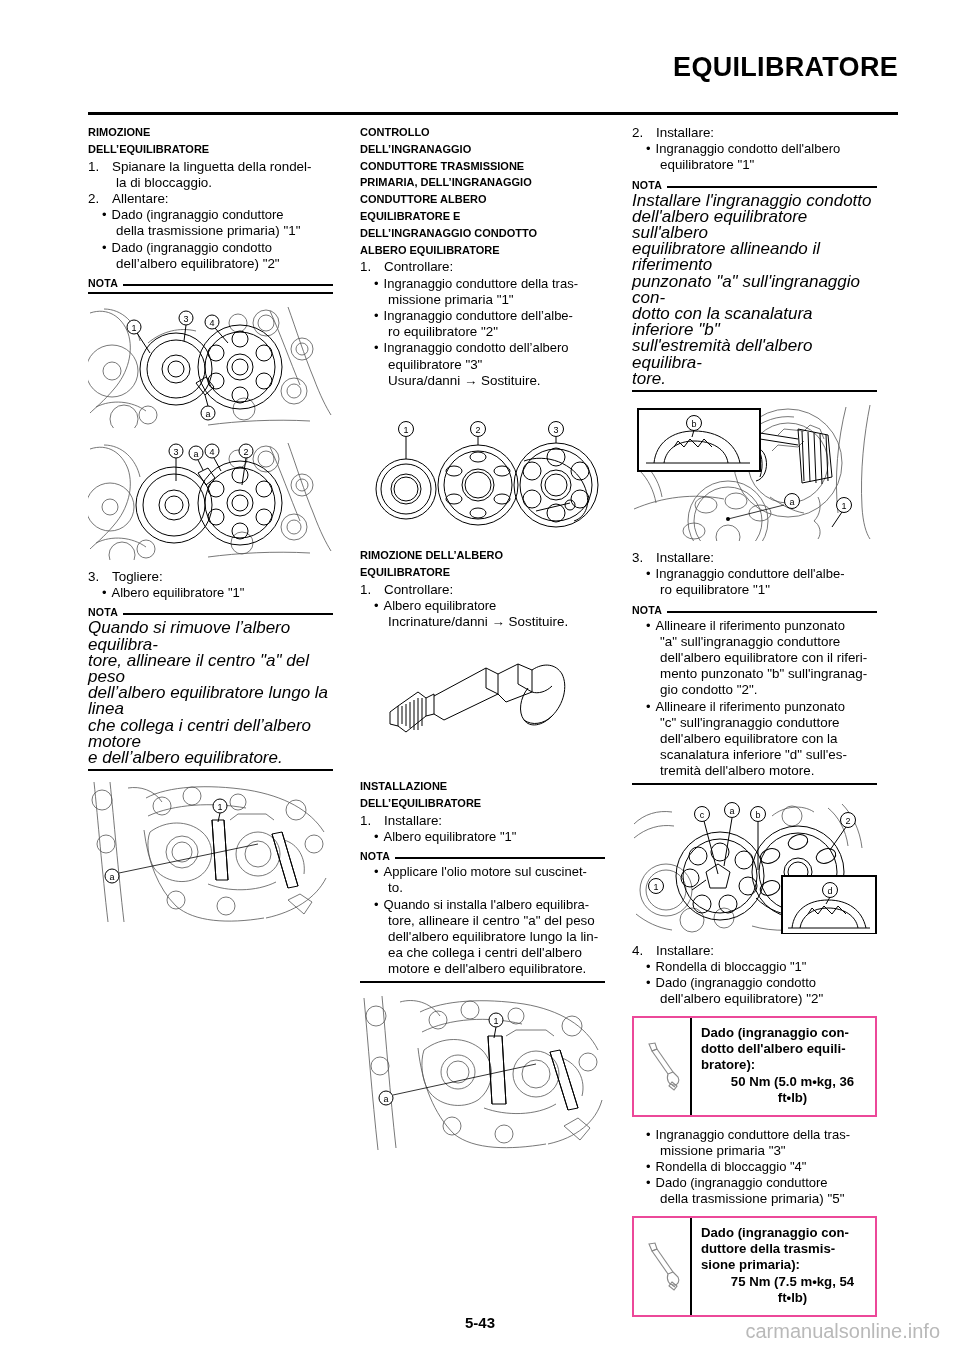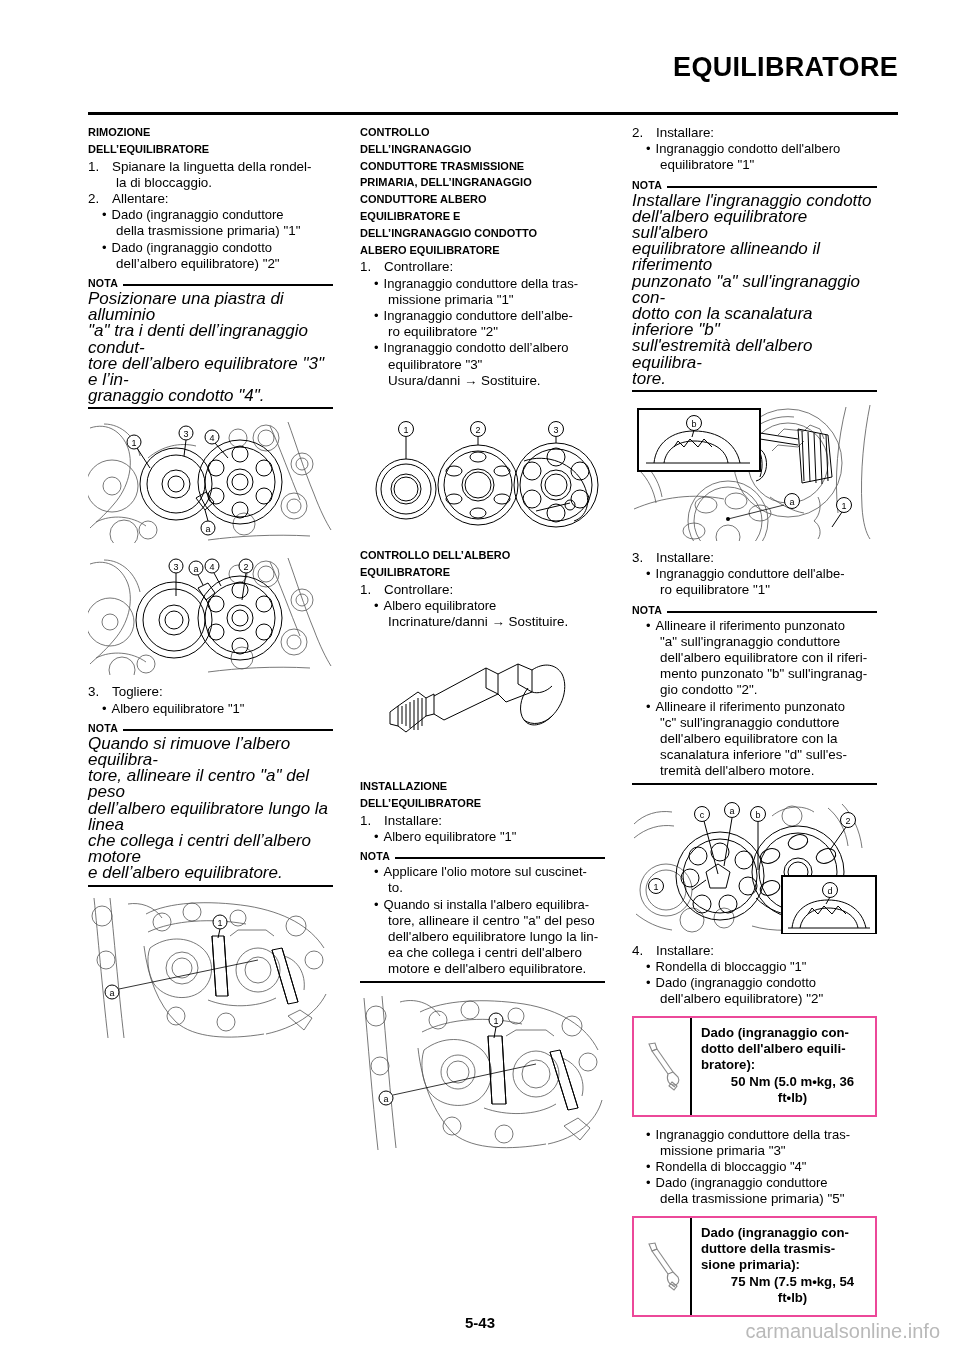--- a/index.html
+++ b/index.html
@@ -129,26 +129,20 @@
       </div>
       <div class="bullet"><span class="dot">•</span><span>Dado (ingranaggio conduttore</span></div>
       <div class="cont">della trasmissione primaria) "1"</div>
       <div class="bullet"><span class="dot">•</span><span>Dado (ingranaggio condotto</span></div>
       <div class="cont">dell’albero equilibratore) "2"</div>
 
       <div class="nota">
         <div class="nota-head">
           <span>NOTA</span>
           <span class="rule"></span>
-        </div>
-        <div class="nota-body">
-          <div class="para">Posizionare una piastra di alluminio</div>
-          <div class="para">"a" tra i denti dell’ingranaggio condut-</div>
-          <div class="para">tore dell’albero equilibratore "3" e l’in-</div>
-          <div class="para">granaggio condotto "4".</div>
         </div>
         <div class="nota-end"></div>
       </div>
 
       <div class="fig">
         <svg width="245" height="125" viewBox="0 0 245 125">
           <g class="fig-thin">
             <path d="M2 10 C20 4 34 14 40 30 C46 48 40 70 26 86 C16 98 6 106 2 110"></path>
             <path d="M16 6 C34 6 48 20 52 38"></path>
             <circle cx="24" cy="68" r="26"></circle>
@@ -393,21 +387,21 @@
             <text x="118" y="21.5" text-anchor="middle">2</text>
             <line x1="118" y1="26" x2="118" y2="34" stroke="#000" stroke-width="1"></line>
             <circle cx="196" cy="18" r="7.5" fill="#fff" stroke="#000" stroke-width="1"></circle>
             <text x="196" y="21.5" text-anchor="middle">3</text>
             <line x1="196" y1="26" x2="196" y2="32" stroke="#000" stroke-width="1"></line>
           </g>
         </svg>
       </div>
 
       <div class="spacer-10"></div>
-      <div class="h-sec">CONTROLLO DELL’ALBERO</div>
+      <div class="h-sec">RIMOZIONE DELL’ALBERO</div>
       <div class="h-sec">EQUILIBRATORE</div>
       <div class="step">
         <span class="num">1.</span><span>Controllare:</span>
       </div>
       <div class="bullet"><span class="dot">•</span><span>Albero equilibratore</span></div>
       <div class="cont">Incrinature/danni → Sostituire.</div>
 
       <div class="fig" style="margin-top:24px;">
         <svg width="245" height="110" viewBox="0 0 245 110">
           <g class="fig-line">

